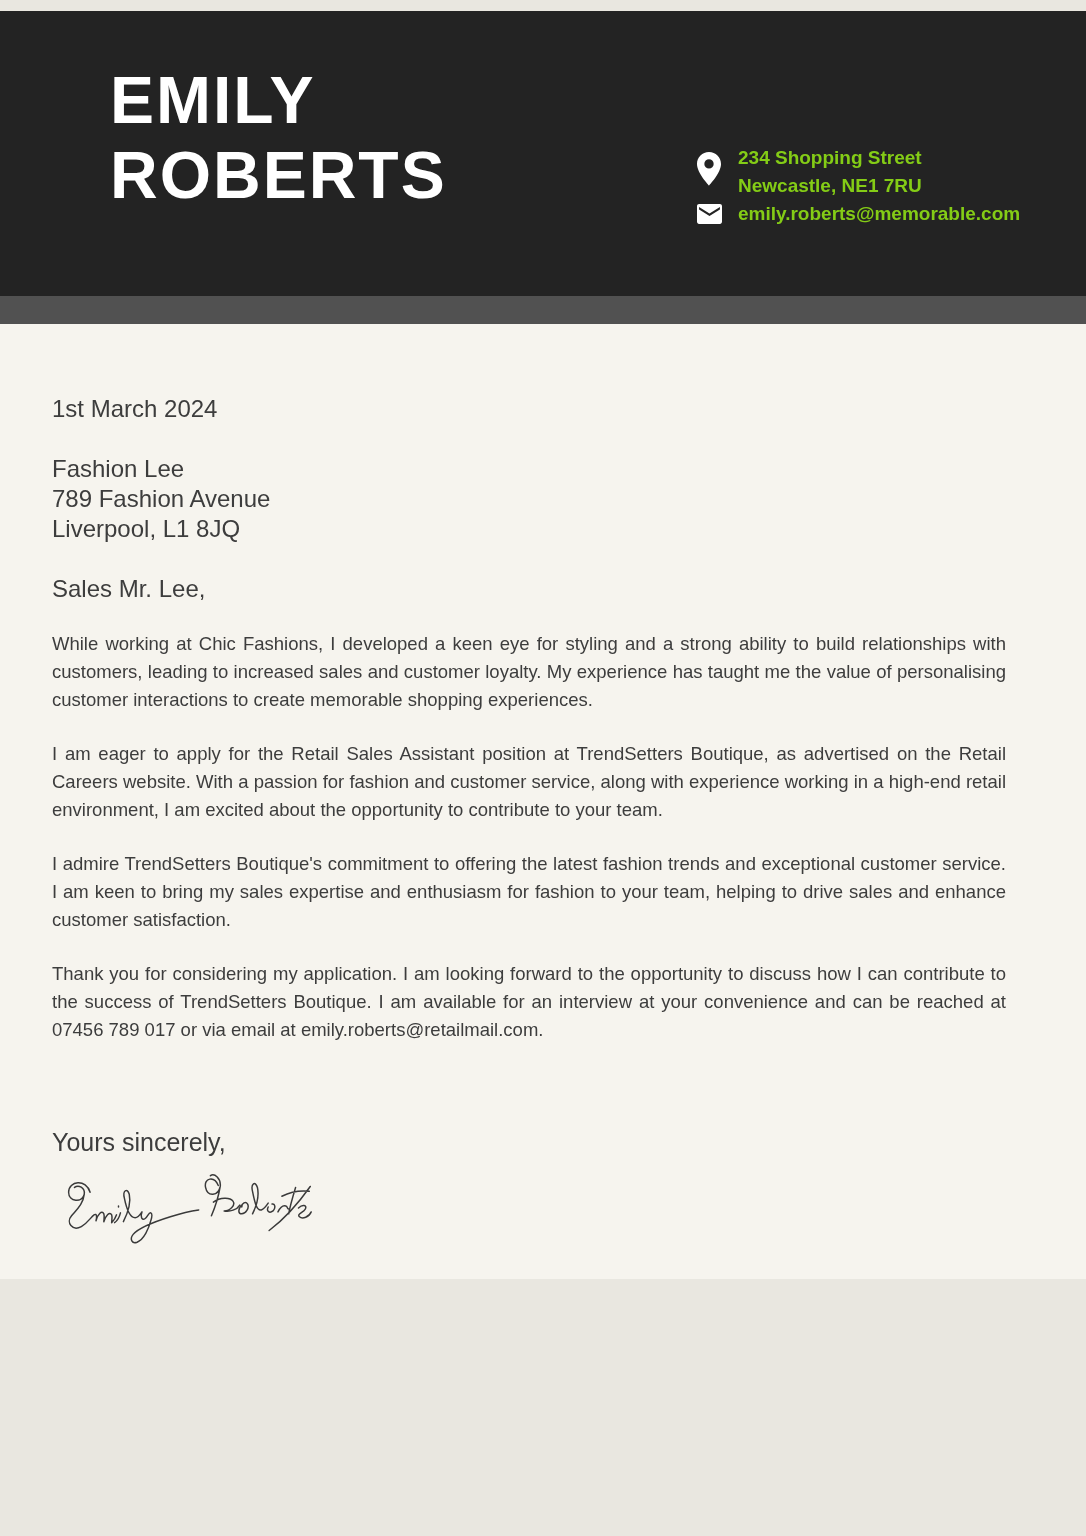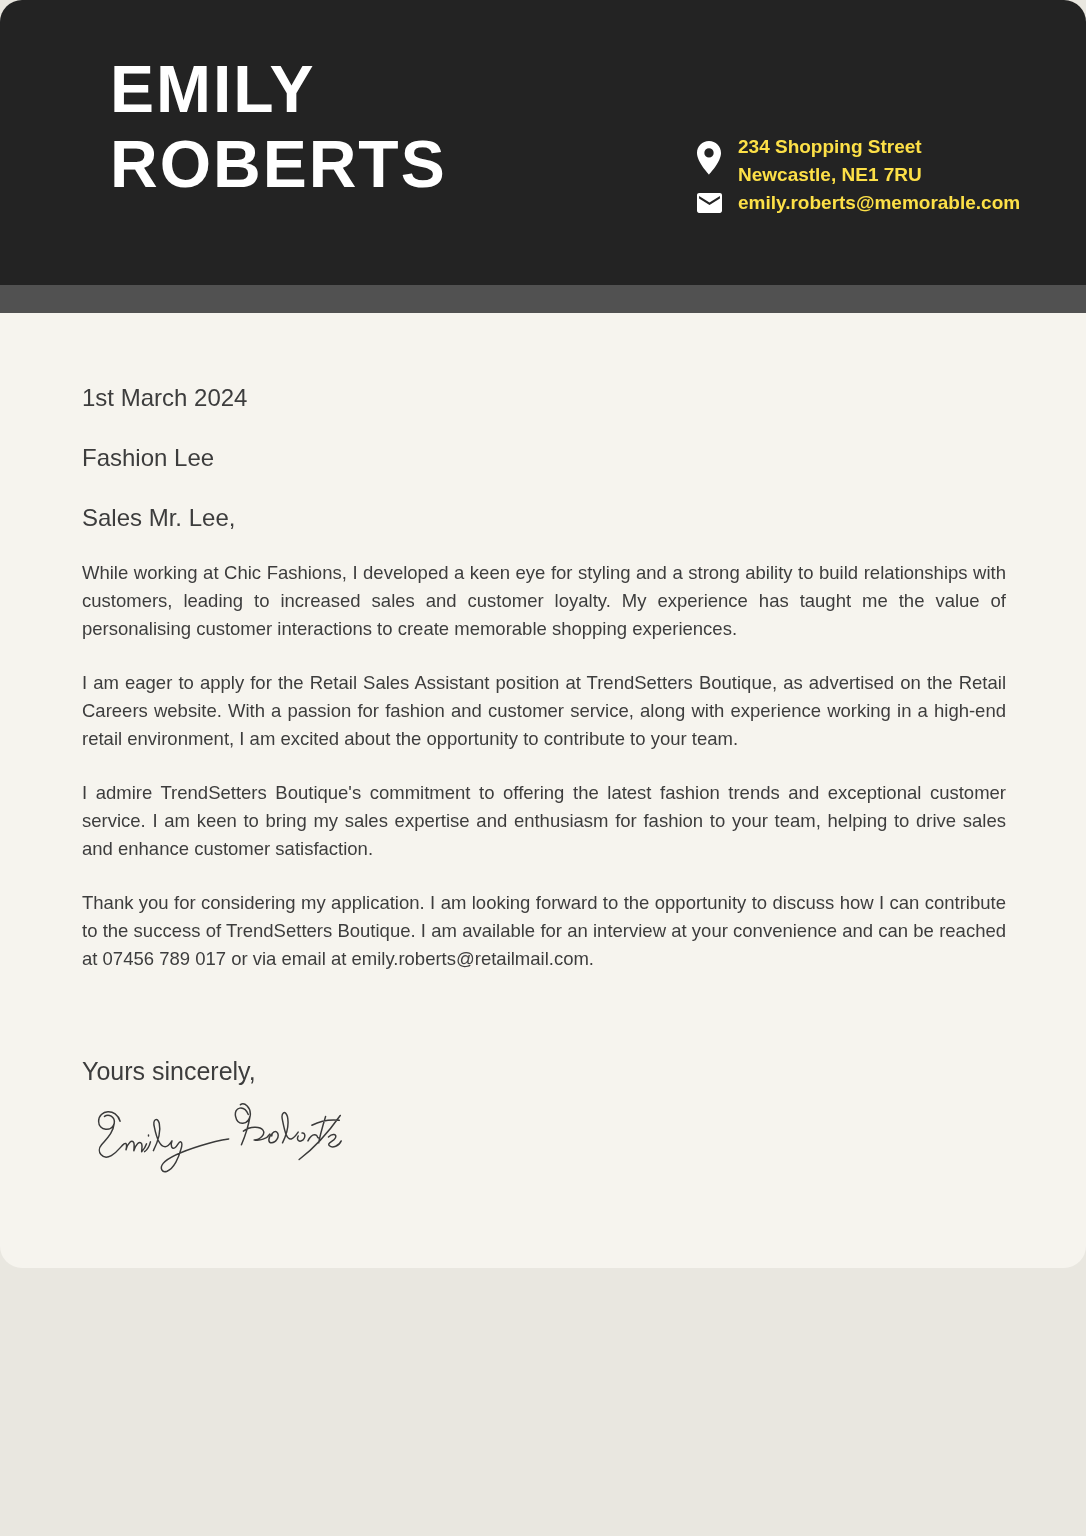--- a/index.html
+++ b/index.html
@@ -1,25 +1,24 @@
 <!DOCTYPE html>
 <html><head>
 <meta charset="utf-8">
 <style>
   html, body { margin: 0; padding: 0; background: #e9e7e0; }
   .page {
     position: relative;
     width: 1086px;
     height: 1268px;
-    margin: 0 auto;
+    margin: 11px auto;
     background: #f6f4ee;
     font-family: "Liberation Sans", "DejaVu Sans", sans-serif;
     color: #3d3d3d;
     overflow: hidden;
-    border-radius: 22px;
   }
 
   
   .header {
     position: relative;
     width: 100%;
     height: 285px;
     background: #232323;
   }
   .name {
@@ -33,21 +32,21 @@
     line-height: 75px;
     letter-spacing: 2px;
     text-transform: uppercase;
   }
   .name span { display: block; }
 
   .contact {
     position: absolute;
     left: 694px;
     top: 133px;
-    color: #fde047;
+    color: #84cc16;
     font-size: 19px;
     font-weight: bold;
     line-height: 28px;
   }
   .contact-row {
     display: flex;
     align-items: center;
     column-gap: 14px;
   }
   .contact-row.address { align-items: flex-start; }
@@ -63,21 +62,21 @@
 
   
   .strip {
     width: 100%;
     height: 28px;
     background: #515151;
   }
 
   
   .letter {
-    padding: 0 80px 0 82px;
+    padding: 0 80px 0 52px;
   }
   .date {
     margin: 70px 0 0 0;
     font-size: 24px;
     line-height: 30px;
   }
   .recipient {
     margin-top: 30px;
     font-size: 24px;
     line-height: 30px;
@@ -141,20 +140,22 @@
     </div>
   </header>
 
   <div class="strip"></div>
 
   <main class="letter">
     <p class="date">1st March 2024</p>
 
     <div class="recipient">
       <div>Fashion Lee</div>
+      <div>789 Fashion Avenue</div>
+      <div>Liverpool, L1 8JQ</div>
     </div>
 
     <p class="salutation">Sales Mr. Lee,</p>
 
     <p class="para">While working at Chic Fashions, I developed a keen eye for styling and a strong ability to build relationships with customers, leading to increased sales and customer loyalty. My experience has taught me the value of personalising customer interactions to create memorable shopping experiences.</p>
     <p class="para">I am eager to apply for the Retail Sales Assistant position at TrendSetters Boutique, as advertised on the Retail Careers website. With a passion for fashion and customer service, along with experience working in a high-end retail environment, I am excited about the opportunity to contribute to your team.</p>
     <p class="para">I admire TrendSetters Boutique's commitment to offering the latest fashion trends and exceptional customer service. I am keen to bring my sales expertise and enthusiasm for fashion to your team, helping to drive sales and enhance customer satisfaction.</p>
     <p class="para">Thank you for considering my application. I am looking forward to the opportunity to discuss how I can contribute to the success of TrendSetters Boutique. I am available for an interview at your convenience and can be reached at 07456 789 017 or via email at emily.roberts@retailmail.com.</p>
 
     <p class="closing">Yours sincerely,</p>

